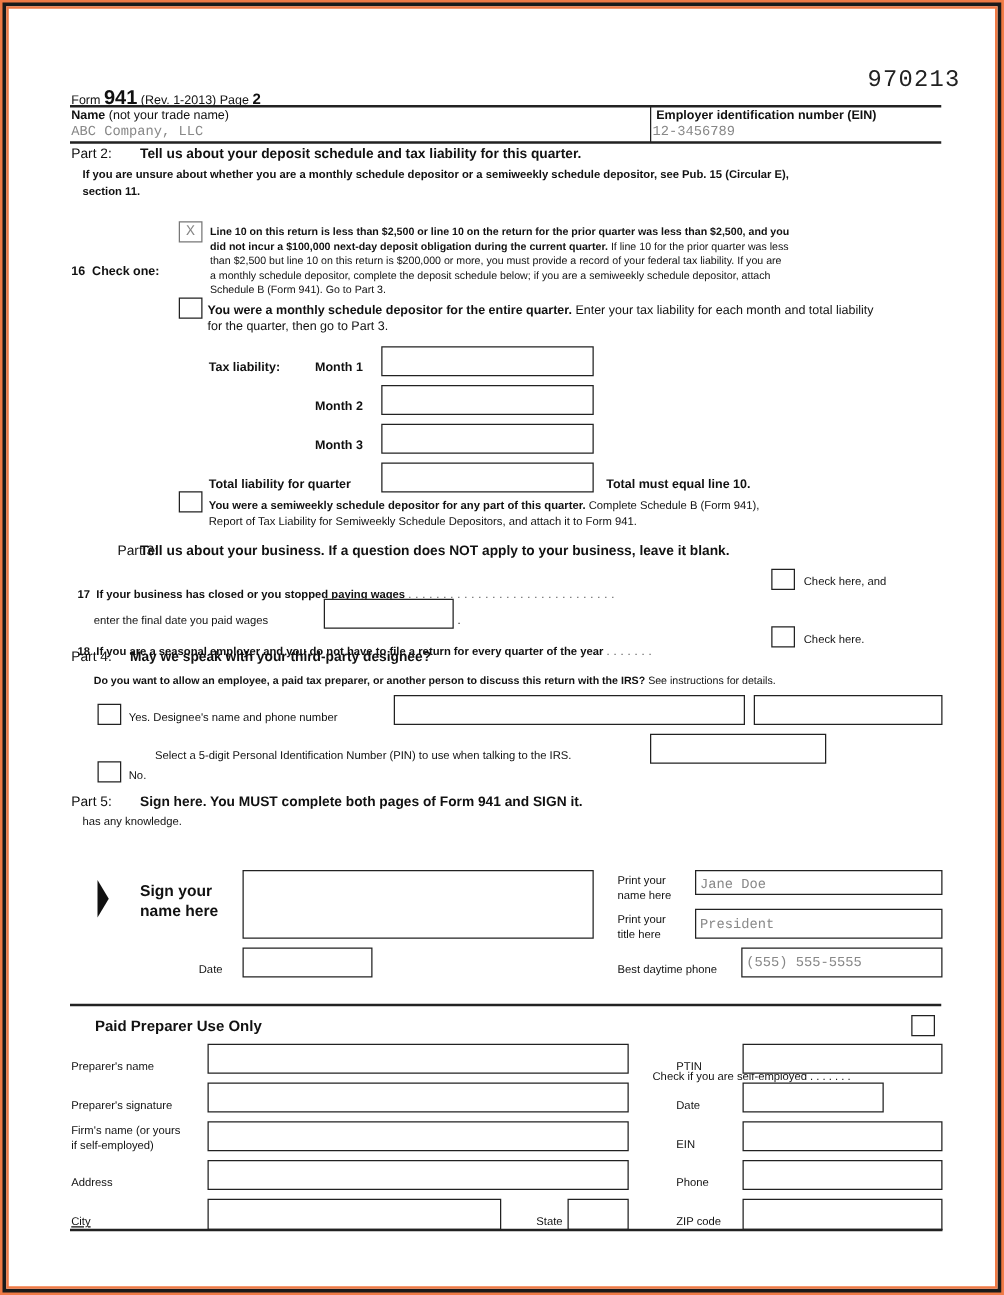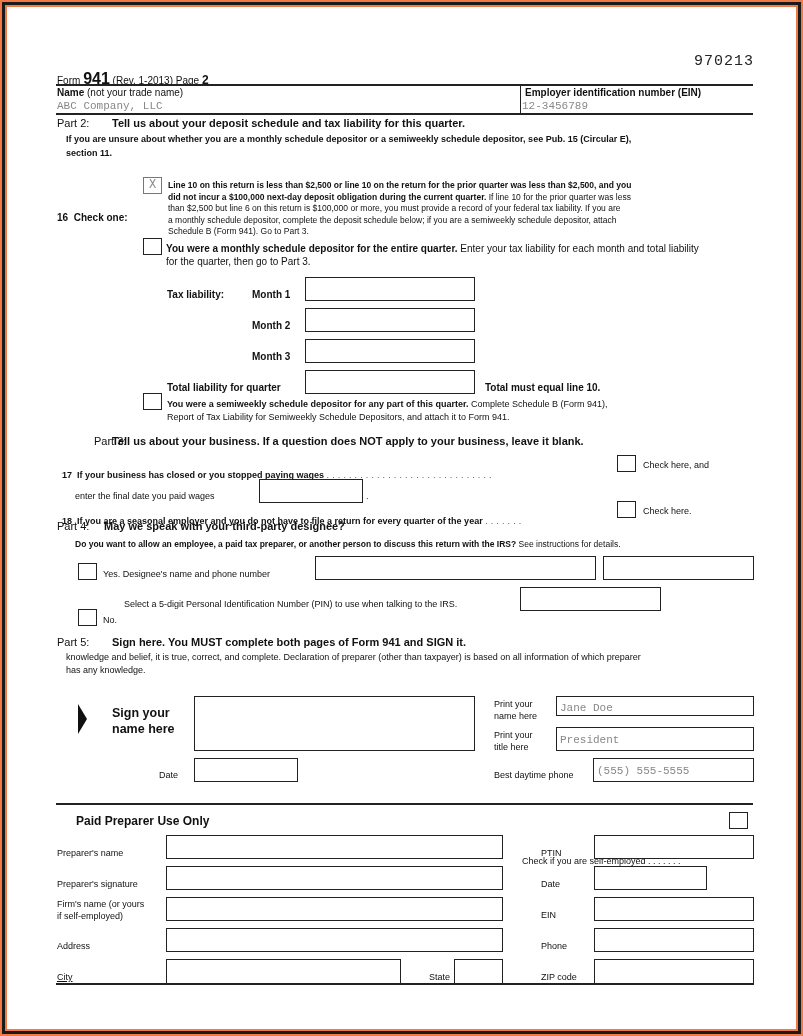--- a/index.html
+++ b/index.html
@@ -12,21 +12,21 @@
   .box { position: absolute; border: 1.5px solid #222; background: #fff; }
   .chk { position: absolute; width: 19px; height: 17px; border: 1.5px solid #222; background: #fff; }
   .chk-x { position: absolute; width: 19px; height: 17px; border: 1px solid #777; background: #fff; font-family: "Liberation Mono", monospace; font-size: 12px; color: #888; text-align: center; line-height: 15px; }
   .mono { font-family: "Liberation Mono", monospace; color: #888; }
   .b { font-weight: bold; }
   .t11 { font-size: 11px; }
   .t10 { font-size: 10px; }
   .t9 { font-size: 9px; }
   .t8 { font-size: 8.5px; }
   .hr { position: absolute; background: #222; }
-  .ocr { position: absolute; left: 694px; top: 53px; font-family: "Liberation Mono", monospace; font-size: 15px; letter-spacing: 1px; color: #222; }
+  .ocr { position: absolute; left: 694px; top: 53px; font-family: "Liberation Mono", monospace; font-size: 19px; letter-spacing: 1px; color: #222; }
 </style>
 </head>
 <body>
 
 <div class="frame-outer"></div>
 <div class="frame-black"></div>
 <div class="page"></div>
 
 <div class="ocr">970213</div>
 
@@ -51,21 +51,21 @@
 <div class="abs t11" style="left:57px; top:117px;">Part 2:</div>
 <div class="abs t11 b" style="left:112px; top:117px;">Tell us about your deposit schedule and tax liability for this quarter.</div>
 <div class="abs t9 b" style="left:66px; top:134px;">If you are unsure about whether you are a monthly schedule depositor or a semiweekly schedule depositor, see Pub. 15 (Circular E),</div>
 <div class="abs t9 b" style="left:66px; top:148px;">section 11.</div>
 
 <div class="abs t10 b" style="left:57px; top:181px; white-space:pre;margin-top:31px;">16  Check one:</div>
 <div class="chk-x" style="left:143px; top:177px;">X</div>
 <div class="abs t8" style="left:168px; top:180px; line-height:11.5px;">
   <div class="b">Line 10 on this return is less than $2,500 or line 10 on the return for the prior quarter was less than $2,500, and you</div>
   <div><span class="b">did not incur a $100,000 next-day deposit obligation during the current quarter.</span><span> If line 10 for the  prior quarter was less</span></div>
-  <div>than $2,500 but line 6 on this return is $100,000 or more, you must provide a record of your federal tax liability. If you are</div>
+  <div>than $2,500 but line 10 on this return is $200,000 or more, you must provide a record of your federal tax liability. If you are</div>
   <div>a monthly schedule depositor, complete the deposit schedule below; if you are a semiweekly schedule depositor, attach</div>
   <div>Schedule B (Form 941). Go to Part 3.</div>
 </div>
 
 <div class="chk" style="left:143px; top:238px;"></div>
 <div class="abs t10" style="left:166px; top:242px; line-height:13px;">
   <div><span class="b">You were a monthly schedule depositor for the entire quarter.</span><span> Enter your tax liability for each month and total liability</span></div>
   <div>for the quarter, then go to Part 3.</div>
 </div>
 
@@ -112,21 +112,20 @@
 <div class="box" style="left:315px; top:556px; width:281px; height:24px;"></div>
 <div class="box" style="left:603px; top:556px; width:151px; height:24px;"></div>
 <div class="abs t9" style="left:124px; top:599px;">Select a 5-digit Personal Identification Number (PIN) to use when talking to the IRS.</div>
 <div class="box" style="left:520px; top:587px; width:141px; height:24px;"></div>
 <div class="chk" style="left:78px; top:609px;"></div>
 <div class="abs t9" style="left:103px; top:615px;">No.</div>
 
 <div class="abs t11" style="left:57px; top:636px;">Part 5:</div>
 <div class="abs t11 b" style="left:112px; top:636px;">Sign here. You MUST complete both pages of Form 941 and SIGN it.</div>
 <div class="abs t9" style="left:66px; top:651px; line-height:13px;">
-  <div>knowledge and belief, it is true, correct, and complete. Declaration of preparer (other than taxpayer) is based on all information of which preparer</div>
   <div>has any knowledge.</div>
 </div>
 
 <div class="abs" style="left:78px; top:704px; width:0; height:0; border-top:15px solid transparent; border-bottom:15px solid transparent; border-left:9px solid #111;"></div>
 <div class="abs b" style="left:112px; top:705px; font-size:12.5px; line-height:16px;">
   <div>Sign your</div>
   <div>name here</div>
 </div>
 <div class="box" style="left:194px; top:696px; width:281px; height:55px;"></div>
 <div class="abs t9" style="left:159px; top:770px;">Date</div>

